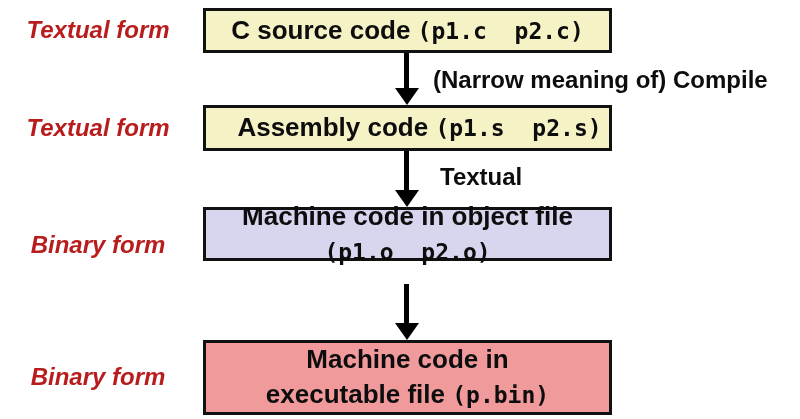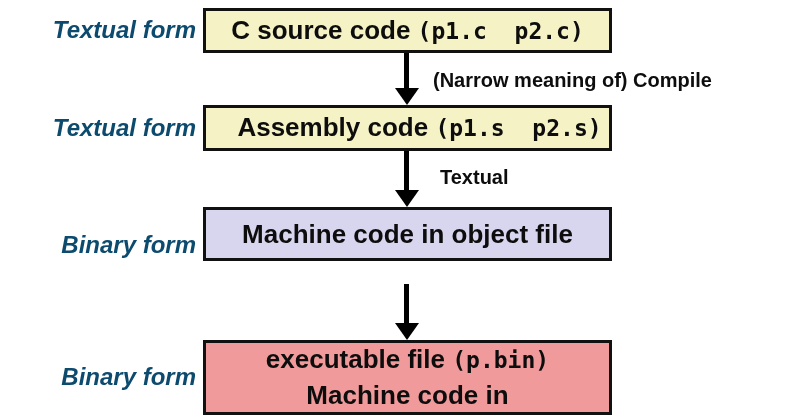--- a/index.html
+++ b/index.html
@@ -13,26 +13,26 @@
     height: 419px;
     background: #ffffff;
     font-family: "Liberation Sans", sans-serif;
     color: #111111;
     overflow: hidden;
   }
   .side-label {
     position: absolute;
     left: 0;
     width: 196px;
-    text-align: right;
+    text-align: center;
     font-size: 24px;
     font-weight: bold;
     font-style: italic;
     line-height: 28px;
-    color: #0c4a6e;
+    color: #b91c1c;
     letter-spacing: 0px;
   }
   .stage-box {
     position: absolute;
     left: 203px;
     width: 409px;
     border: 3px solid #111111;
     box-sizing: border-box;
     display: flex;
     flex-direction: column;
@@ -63,21 +63,21 @@
     position: absolute;
     left: 395px;
     width: 0;
     height: 0;
     border-left: 12px solid transparent;
     border-right: 12px solid transparent;
     border-top: 17px solid #000000;
   }
   .arrow-label {
     position: absolute;
-    font-size: 20px;
+    font-size: 24px;
     font-weight: bold;
     line-height: 28px;
     white-space: nowrap;
     color: #0d0d0d;
   }
   
   #side1 { top: 16px; }
   #side2 { top: 114px; }
   #side3 { top: 231px; }
   #side4 { top: 363px; }
@@ -111,25 +111,26 @@
   <div id="box1" class="stage-box" style="background: rgb(245, 242, 198);">
     <div class="box-line"><span>C source code </span><span class="mono">(p1.c  p2.c)</span></div>
   </div>
 
   <div id="box2" class="stage-box" style="background: rgb(245, 242, 198); padding-left: 24px;">
     <div class="box-line"><span>Assembly code </span><span class="mono">(p1.s  p2.s)</span></div>
   </div>
 
   <div id="box3" class="stage-box" style="background: rgb(216, 213, 238);">
     <div class="box-line"><span>Machine code in object file</span></div>
+    <div class="box-line"><span class="mono">(p1.o  p2.o)</span></div>
   </div>
 
   <div id="box4" class="stage-box" style="background: rgb(240, 154, 155);">
+    <div class="box-line"><span>Machine code in</span></div>
     <div class="box-line"><span>executable file </span><span class="mono">(p.bin)</span></div>
-    <div class="box-line"><span>Machine code in</span></div>
   </div>
 
   <div id="shaft1" class="arrow-shaft"></div>
   <div id="head1" class="arrow-head"></div>
   <div id="alabel1" class="arrow-label">(Narrow meaning of) Compile</div>
 
   <div id="shaft2" class="arrow-shaft"></div>
   <div id="head2" class="arrow-head"></div>
   <div id="alabel2" class="arrow-label">Textual</div>
 

